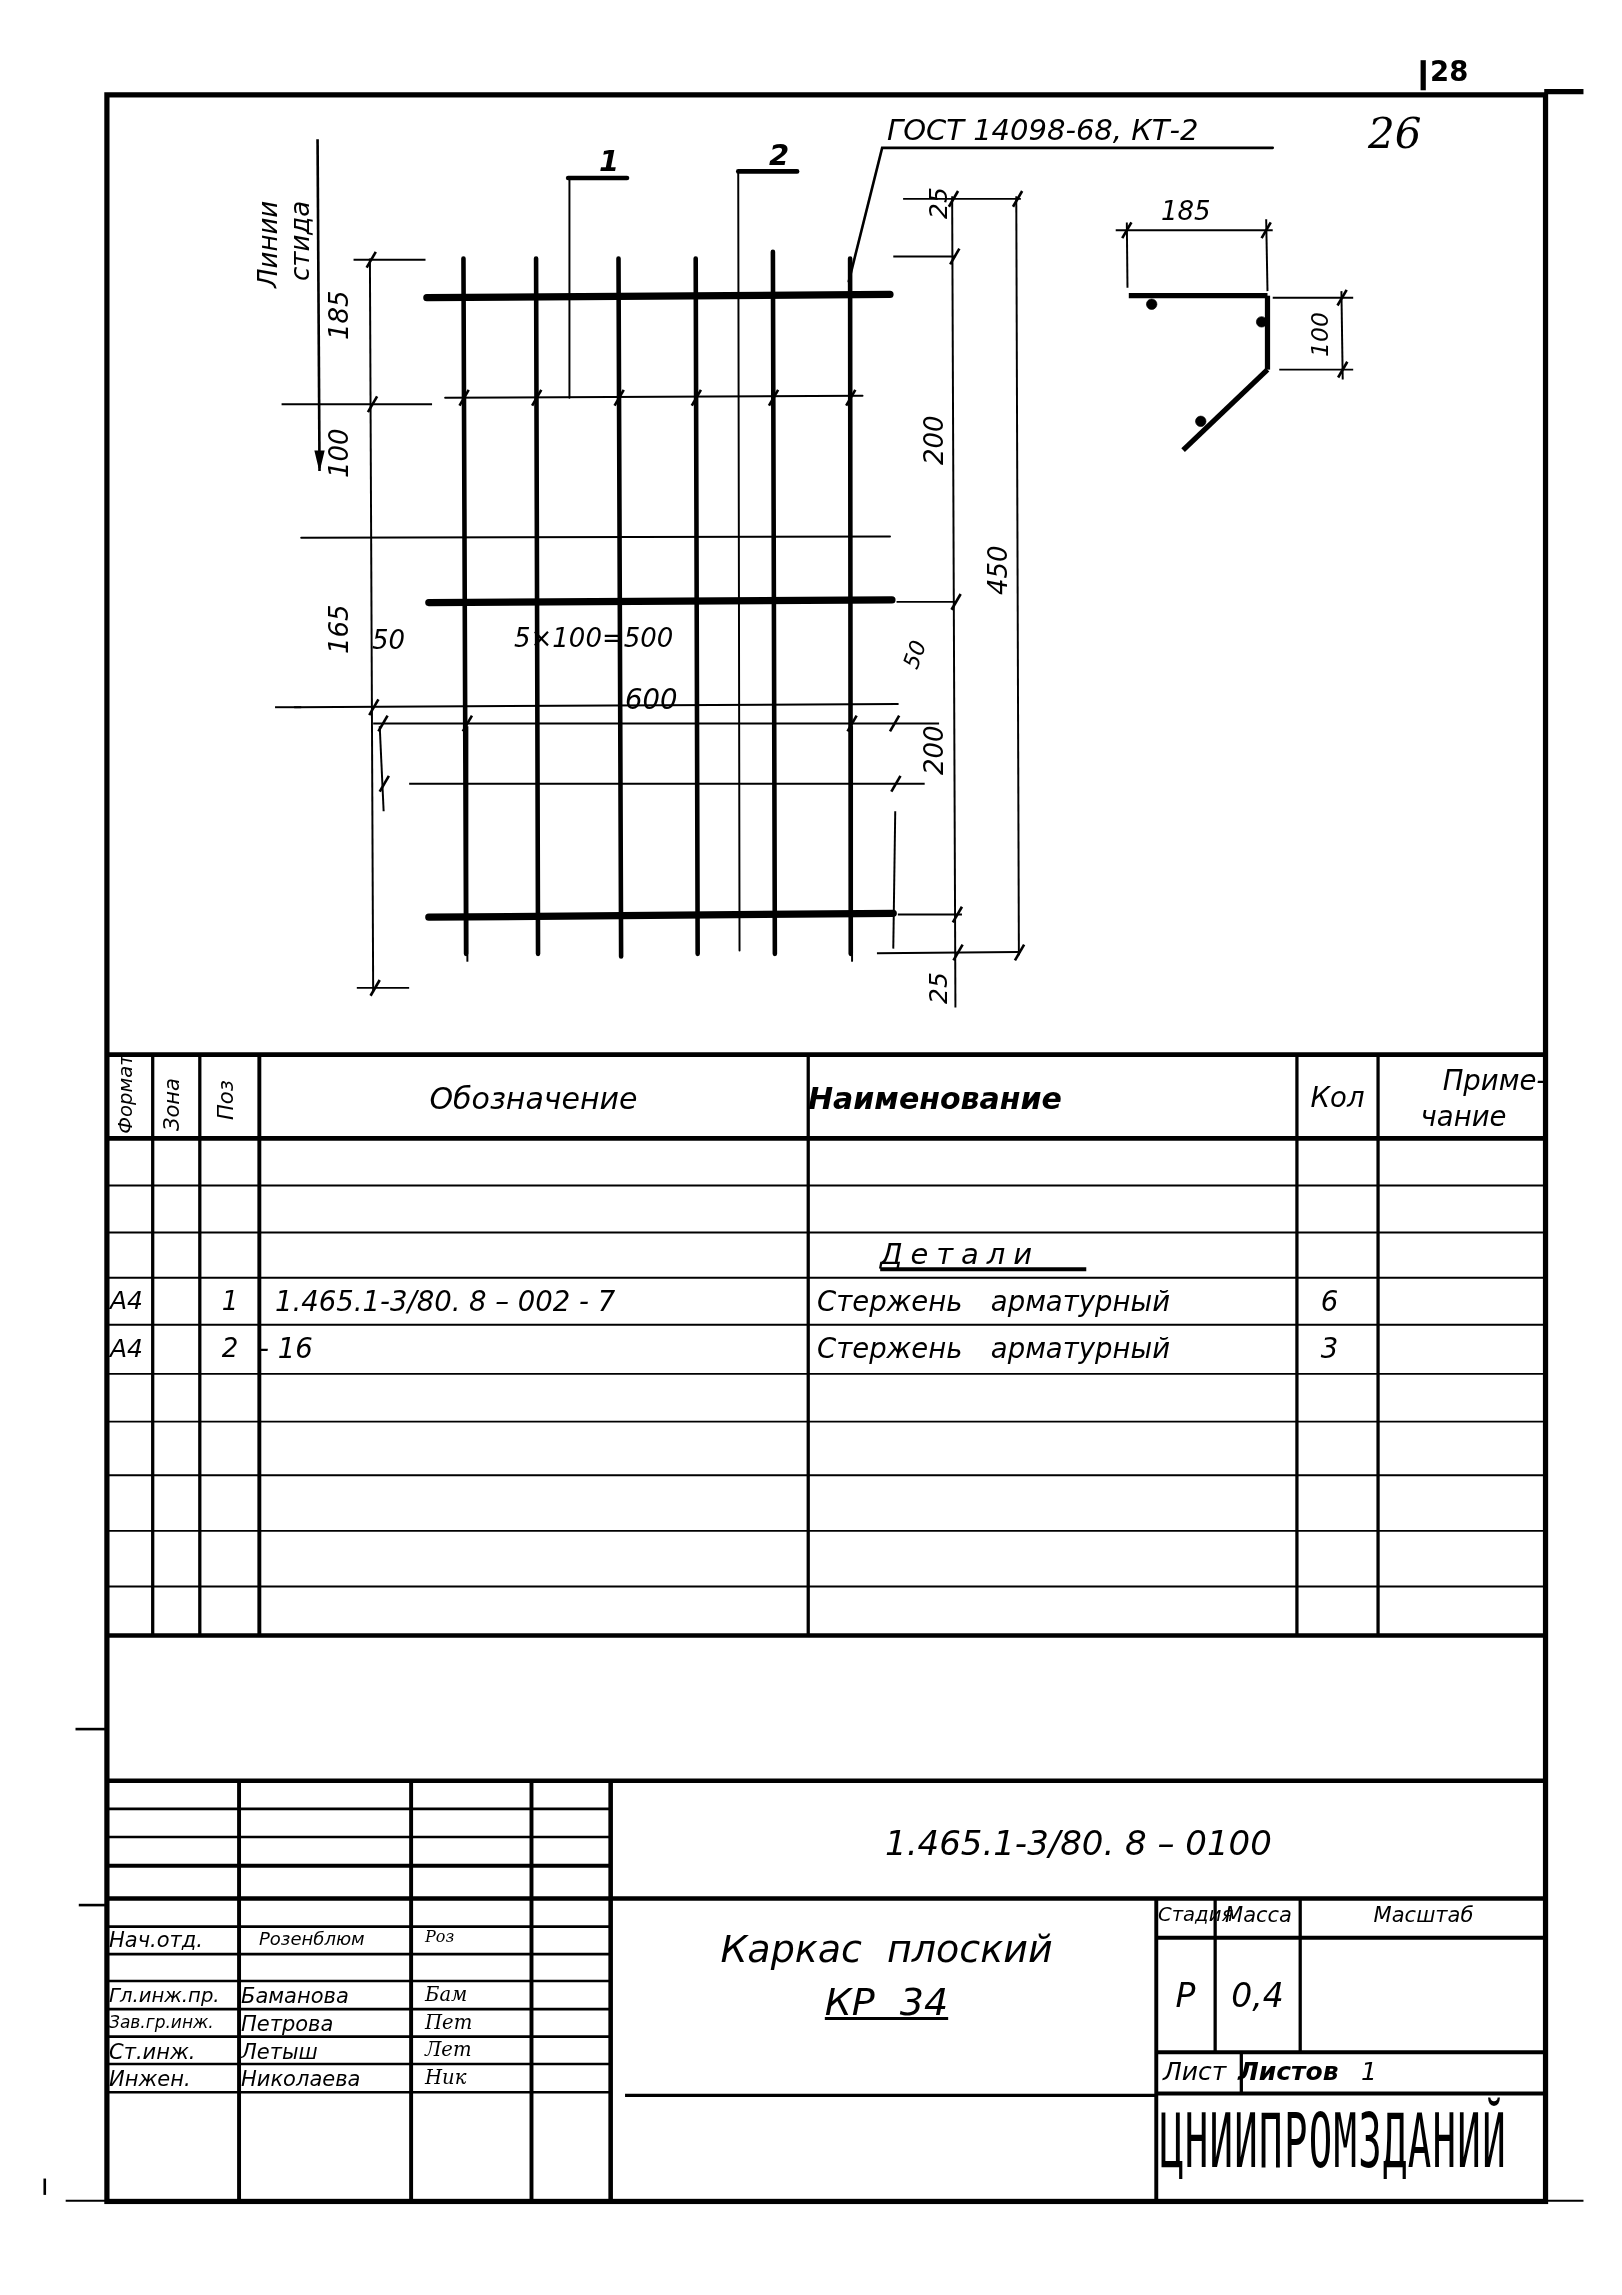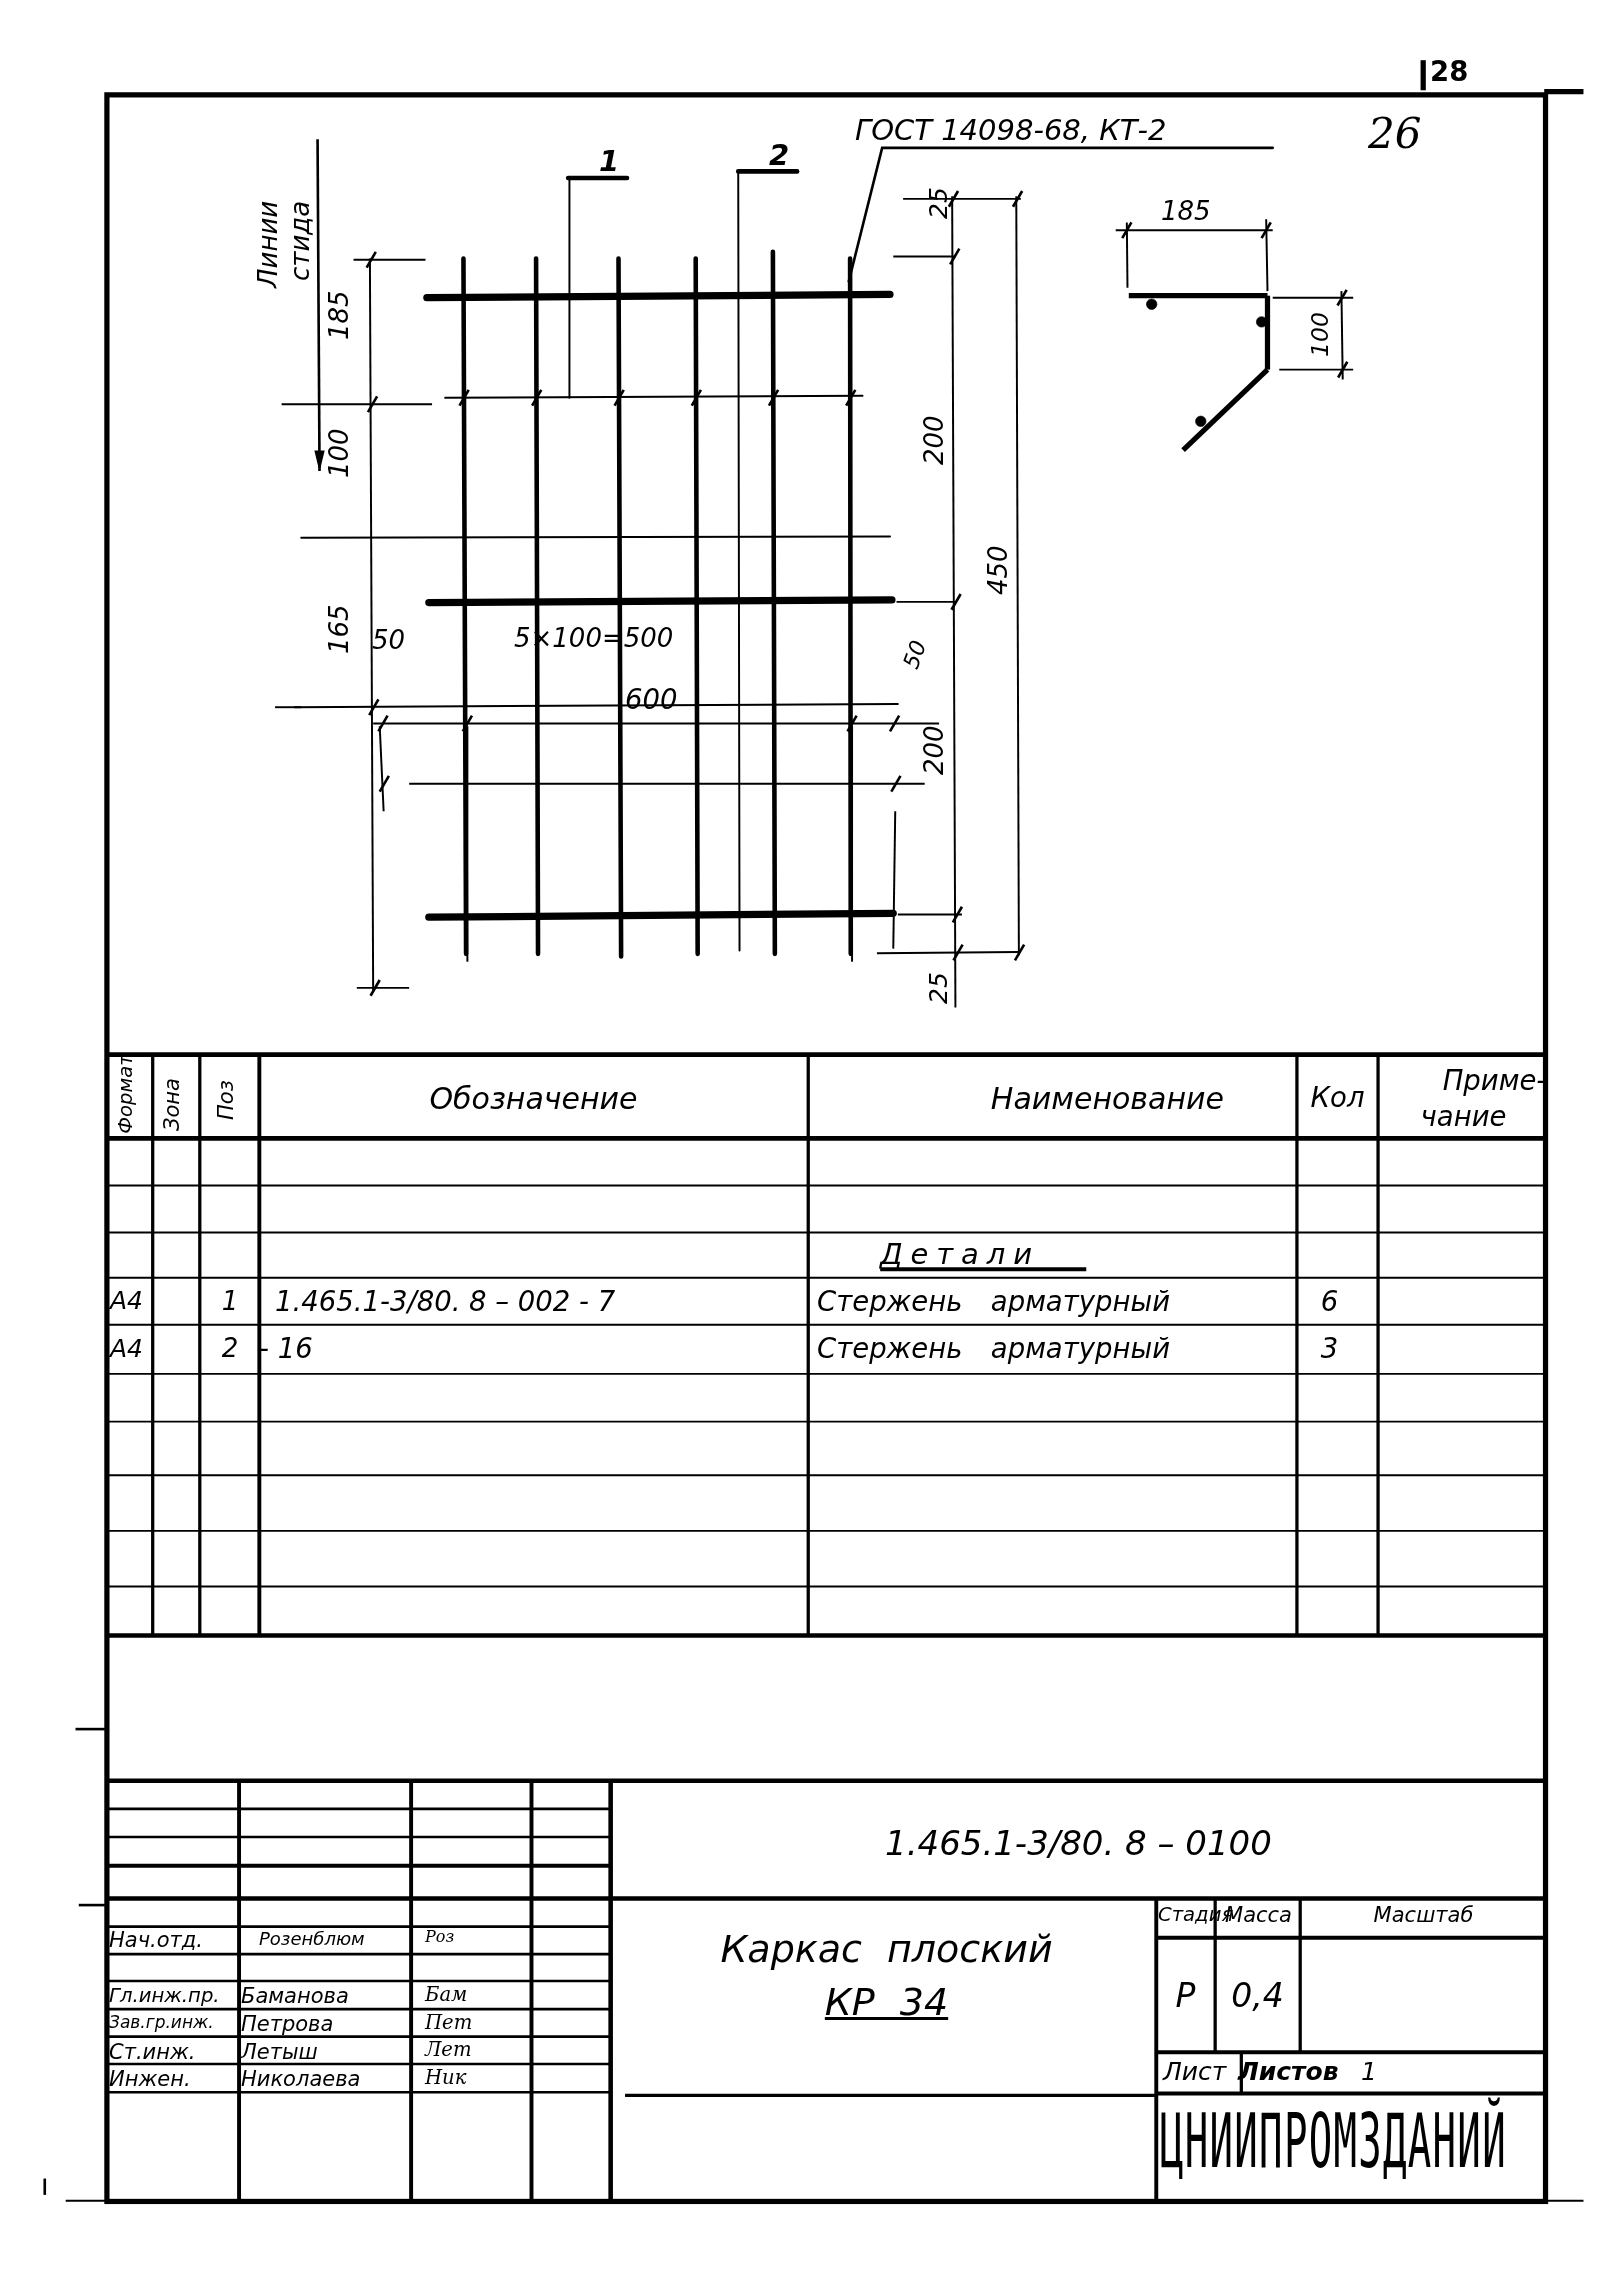--- a/index.html
+++ b/index.html
@@ -179,21 +179,21 @@
     <line x1="1897" y1="3137" x2="1897" y2="3200" stroke-width="5"></line>
     <line x1="1767" y1="2962" x2="2362" y2="2962" stroke-width="6"></line>
     <line x1="1767" y1="3137" x2="2362" y2="3137" stroke-width="6"></line>
     <line x1="1767" y1="3200" x2="2362" y2="3200" stroke-width="6"></line>
   </g>
 </svg>
 
 <div class="t" style="left:1430px;top:58px;font-size:27.5px;font-weight:bold;font-style:normal;">28</div>
 <div class="t hand" style="left:1368px;top:113px;font-size:42px;">26</div>
 
-<div class="t" style="left:855px;top:116px;font-size:29px;">ГОСТ 14098-68, КТ-2</div>
+<div class="t" style="left:887px;top:116px;font-size:29px;">ГОСТ 14098-68, КТ-2</div>
 <div class="t" style="left:599px;top:147px;font-size:29px;font-weight:bold;">1</div>
 <div class="t" style="left:769px;top:141px;font-size:29px;font-weight:bold;">2</div>
 <div class="t" style="left:255px;top:196px;font-size:26px;transform:rotate(-90deg);transform-origin:left top;top:288px;">Линии</div>
 <div class="t" style="left:287px;top:281px;font-size:26px;transform:rotate(-90deg);transform-origin:left top;">стида</div>
 
 <div class="t" style="left:326px;top:340px;font-size:26px;transform:rotate(-90deg);transform-origin:left top;">185</div>
 <div class="t" style="left:326px;top:478px;font-size:26px;transform:rotate(-90deg);transform-origin:left top;">100</div>
 <div class="t" style="left:326px;top:654px;font-size:26px;transform:rotate(-90deg);transform-origin:left top;">165</div>
 
 <div class="t" style="left:926px;top:219px;font-size:25px;transform:rotate(-90deg);transform-origin:left top;">25</div>
@@ -207,21 +207,21 @@
 <div class="t" style="left:900px;top:664px;font-size:22px;transform:rotate(-70deg);transform-origin:left top;">50</div>
 <div class="t" style="left:625px;top:686px;font-size:27.5px;">600</div>
 
 <div class="t" style="left:1161px;top:198px;font-size:26px;">185</div>
 <div class="t" style="left:1309px;top:357px;font-size:23.6px;transform:rotate(-90deg);transform-origin:left top;">100</div>
 
 <div class="t" style="left:116px;top:1135px;font-size:19.6px;transform:rotate(-90deg);transform-origin:left top;width:82px;text-align:center;">Формат</div>
 <div class="t" style="left:162px;top:1131px;font-size:21px;transform:rotate(-90deg);transform-origin:left top;">Зона</div>
 <div class="t" style="left:216px;top:1120px;font-size:21px;transform:rotate(-90deg);transform-origin:left top;">Поз</div>
 <div class="t" style="left:259px;top:1084px;width:549px;text-align:center;font-size:30px;">Обозначение</div>
-<div class="t" style="left:808px;top:1084px;width:416px;text-align:right;font-size:30px;">Наименование</div>
+<div class="t" style="left:808px;top:1084px;width:416px;text-align:left;font-size:30px;font-weight:bold;">Наименование</div>
 <div class="t" style="left:1297px;top:1084px;width:81px;text-align:center;font-size:27.5px;">Кол</div>
 <div class="t" style="left:1381px;top:1067px;width:165px;text-align:center;font-size:27.5px;margin-left:31px;">Приме-</div>
 <div class="t" style="left:1381px;top:1103px;width:165px;text-align:center;font-size:27.5px;">чание</div>
 
 <div class="t" style="left:880px;top:1240px;font-size:29px;letter-spacing:7.9px;">Детали</div>
 
 <div>
   <div class="t" style="left:110px;top:1288px;font-size:25px;">А4</div>
   <div class="t" style="left:200px;top:1288px;width:60px;text-align:center;font-size:26px;">1</div>
   <div class="t" style="left:275px;top:1288px;font-size:27.5px;">1.465.1-3/80. 8 – 002 - 7</div>

